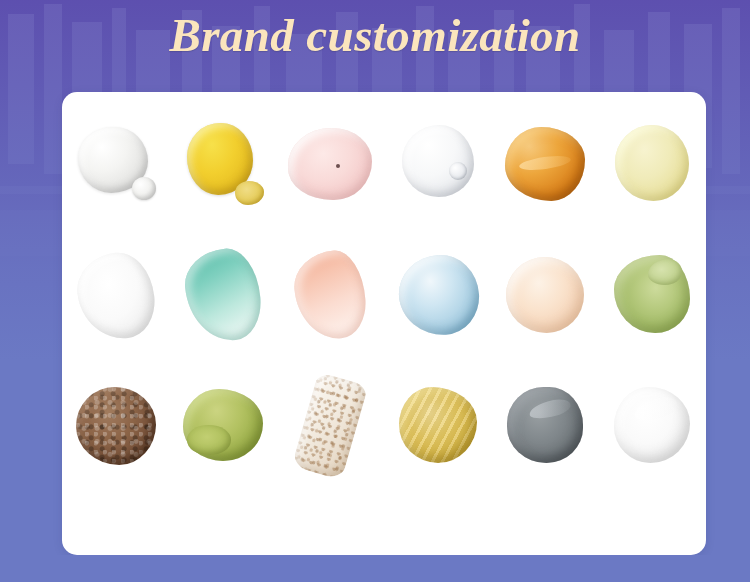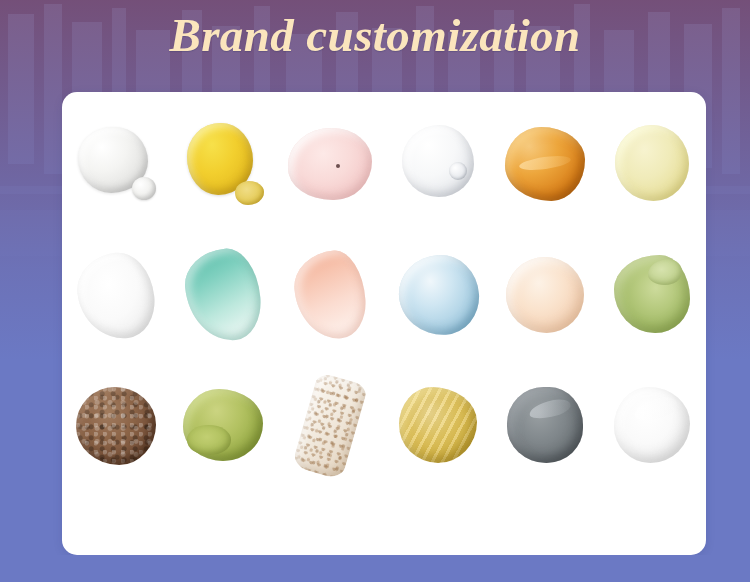--- a/index.html
+++ b/index.html
@@ -3,21 +3,21 @@
 <meta charset="utf-8">
 <style>
   html,body{margin:0;padding:0;}
   body{
     width:750px;height:582px;overflow:hidden;
     font-family:"Liberation Serif", serif;
     background:#6b79c4;
   }
   .banner{
     position:relative;width:750px;height:582px;overflow:hidden;
-    background:#7f1d1d;
+    background:#4c1d95;
   }
   
   .bg-photo{
     position:absolute;left:0;top:0;width:750px;height:300px;
     opacity:.17;mix-blend-mode:screen;pointer-events:none;
   }
   .bg-photo i{position:absolute;background:#cfd6f2;display:block;}
   .bg-tint{
     position:absolute;left:0;top:0;width:750px;height:582px;
     background:linear-gradient(180deg,rgba(107,121,196,.55) 0%,rgba(107,121,196,.92) 46%,#6b79c4 62%);

